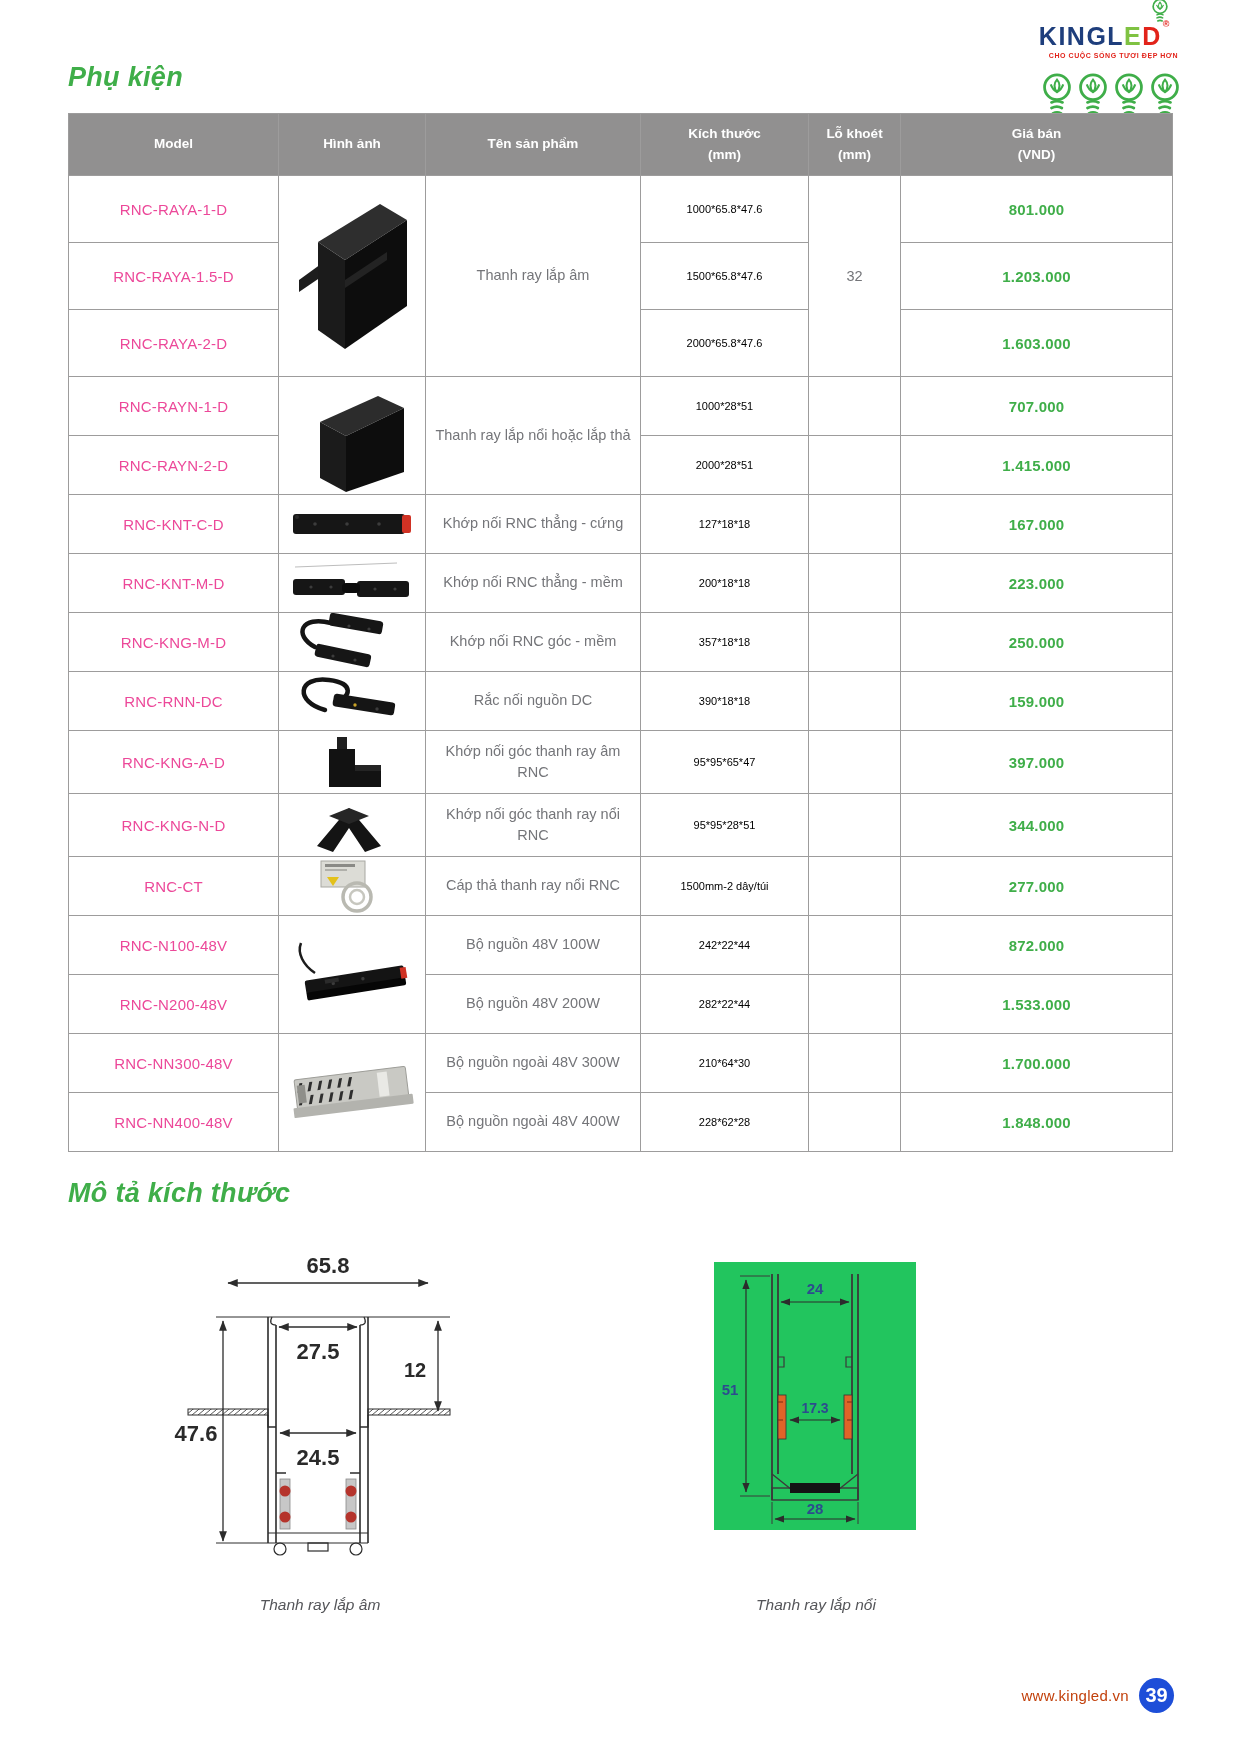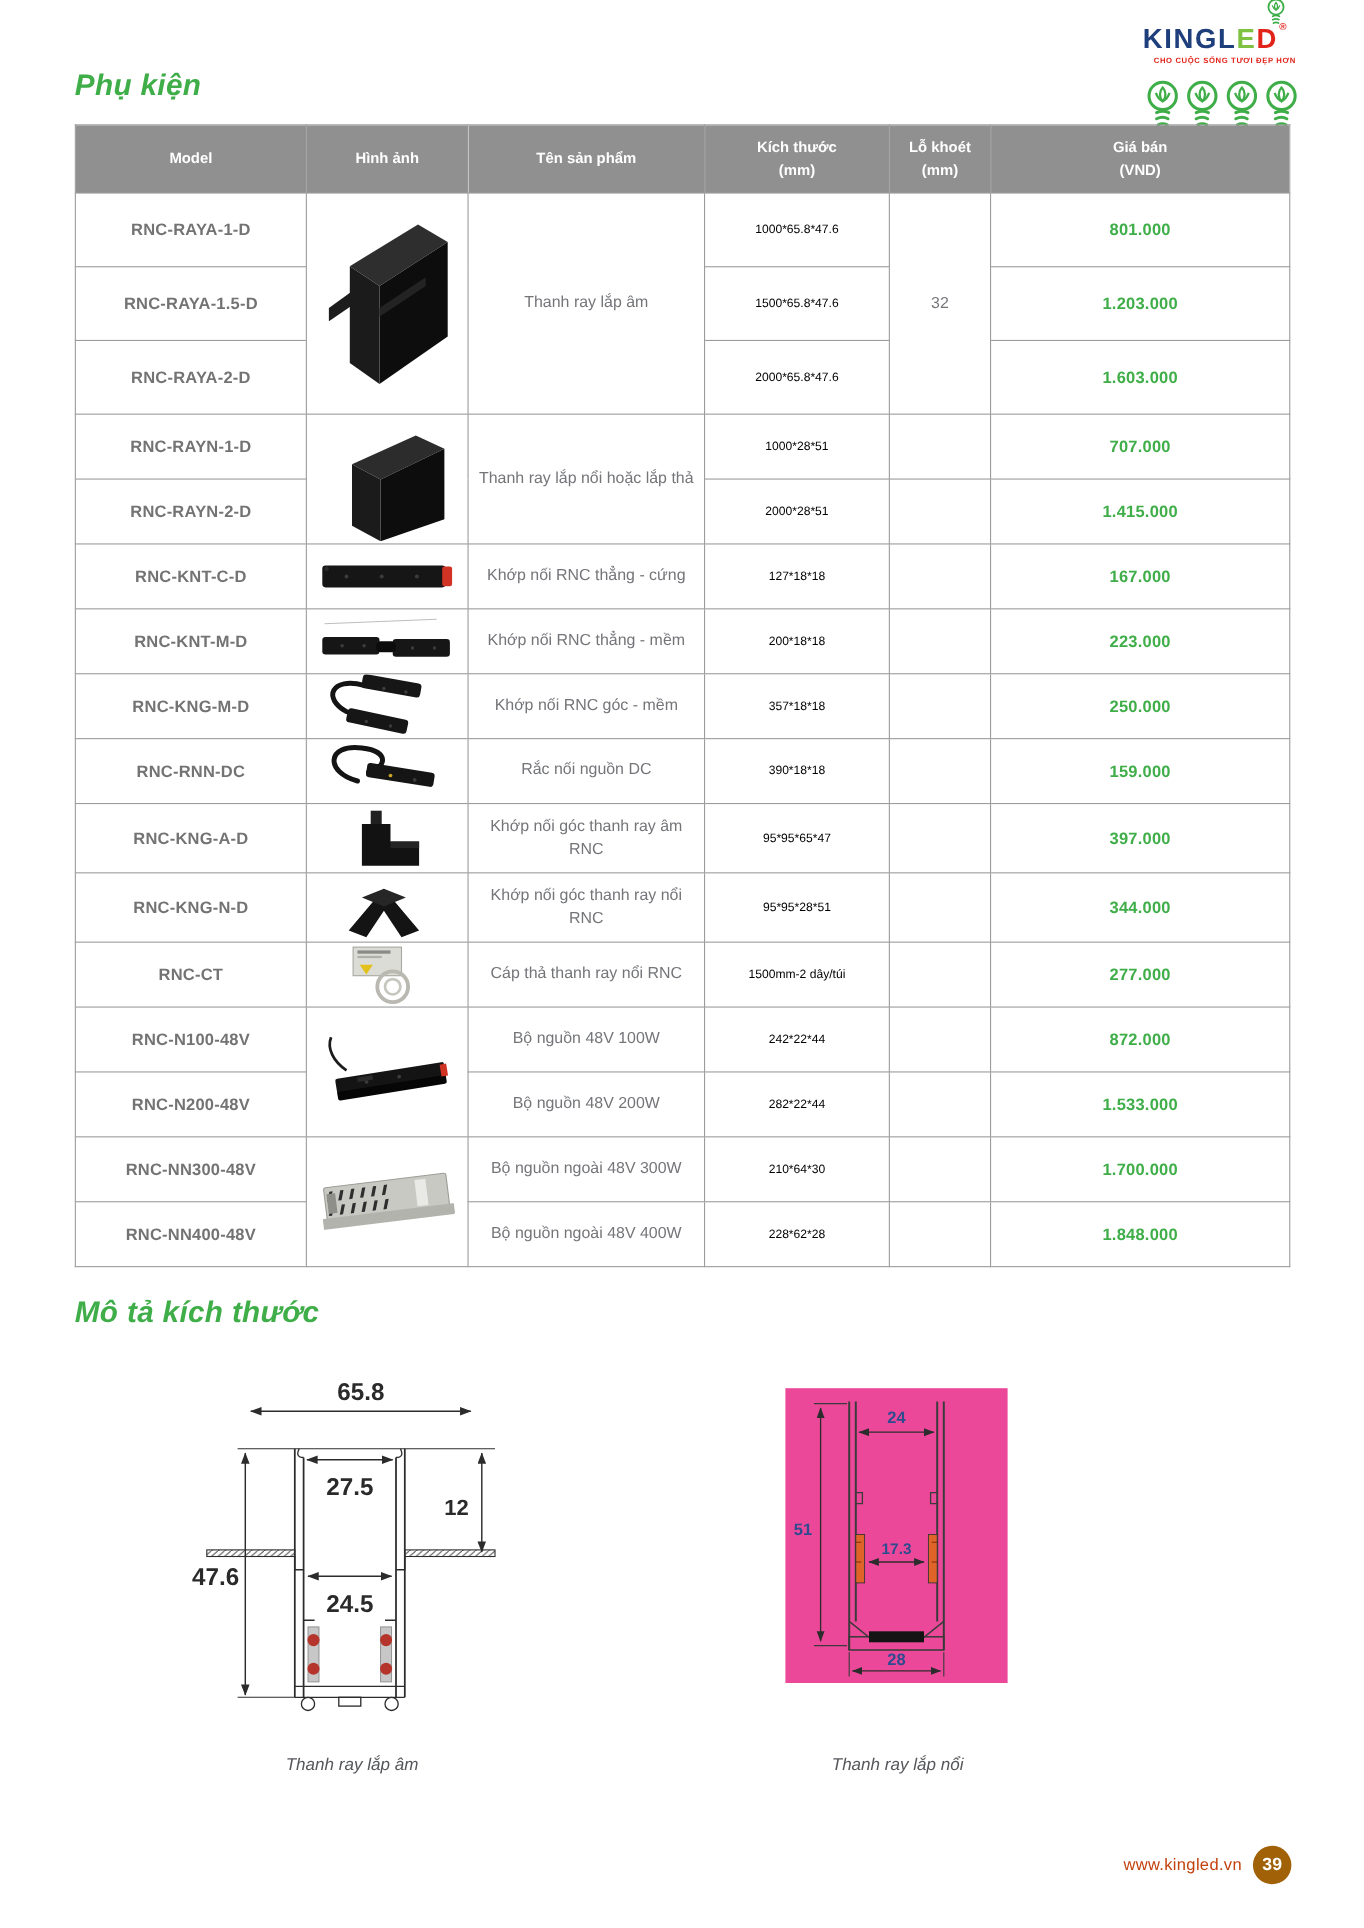--- a/index.html
+++ b/index.html
@@ -24,40 +24,40 @@
   .bulb-row{position:absolute;top:72px;right:58px;display:flex;gap:2px;}
 
   
   .tbl-wrap{position:absolute;left:68px;top:113px;width:1104px;}
   table{border-collapse:collapse;table-layout:fixed;width:1104px;}
   th,td{border:1px solid #9d9c9c;text-align:center;vertical-align:middle;padding:2px 8px;overflow:hidden;}
   thead tr{height:62px;}
   th{background:#919090;color:#ffffff;font-size:13.5px;font-weight:600;line-height:1.5;}
   tr.tall{height:67px;}
   tr.norm{height:59px;}
-  td.model{font-weight:700;font-size:15px;color:#737373;letter-spacing:.2px;}
+  td.model{font-weight:400;font-size:15px;color:#ec4899;letter-spacing:.2px;}
   td.name{font-size:14.5px;color:#747579;line-height:1.45;}
   td.size{font-size:11px;color:#000000;}
   td.hole{font-size:14.5px;color:#747579;margin-top:32px;}
   td.price{font-weight:700;font-size:15px;color:#3fae49;letter-spacing:.2px;}
   td.img{padding:0;}
   td.img svg{display:block;margin:0 auto;}
 
   
   .diagram-left{position:absolute;left:168px;top:1255px;}
-  .diagram-right{position:absolute;left:714px;top:1262px;width:202px;height:268px;background:#ec4899;}
+  .diagram-right{position:absolute;left:714px;top:1262px;width:202px;height:268px;background:#22c55e;}
   .diagram-right svg{display:block;}
   .diag-caption{position:absolute;font-style:italic;font-size:15.5px;color:#55565a;text-align:center;font-weight:500;}
   #caption-left{left:165px;width:310px;top:1596px;}
   #caption-right{left:716px;width:200px;top:1596px;}
 
   
   .footer{position:absolute;right:66px;top:1678px;display:flex;align-items:center;gap:10px;}
   .site{font-size:15px;color:#c2410c;letter-spacing:.3px;}
-  .page-badge{width:35px;height:35px;border-radius:50%;background:#a16207;color:#fff;font-size:16px;font-weight:700;display:flex;align-items:center;justify-content:center;}
+  .page-badge{width:35px;height:35px;border-radius:50%;background:#1d4ed8;color:#fff;font-size:20px;font-weight:700;display:flex;align-items:center;justify-content:center;}
 </style>
 </head>
 <body>
 
 <div class="logo">
   <div class="logo-text">
     <span class="logo-k">KINGL</span><span class="logo-e">E</span><span class="logo-d">D</span><span class="logo-r">®</span>
     <span class="logo-bulb">
       <svg width="24" height="26" viewBox="0 0 24 34">
         <circle cx="12" cy="11" r="9" fill="none" stroke="#3fae49" stroke-width="2.2"></circle>

